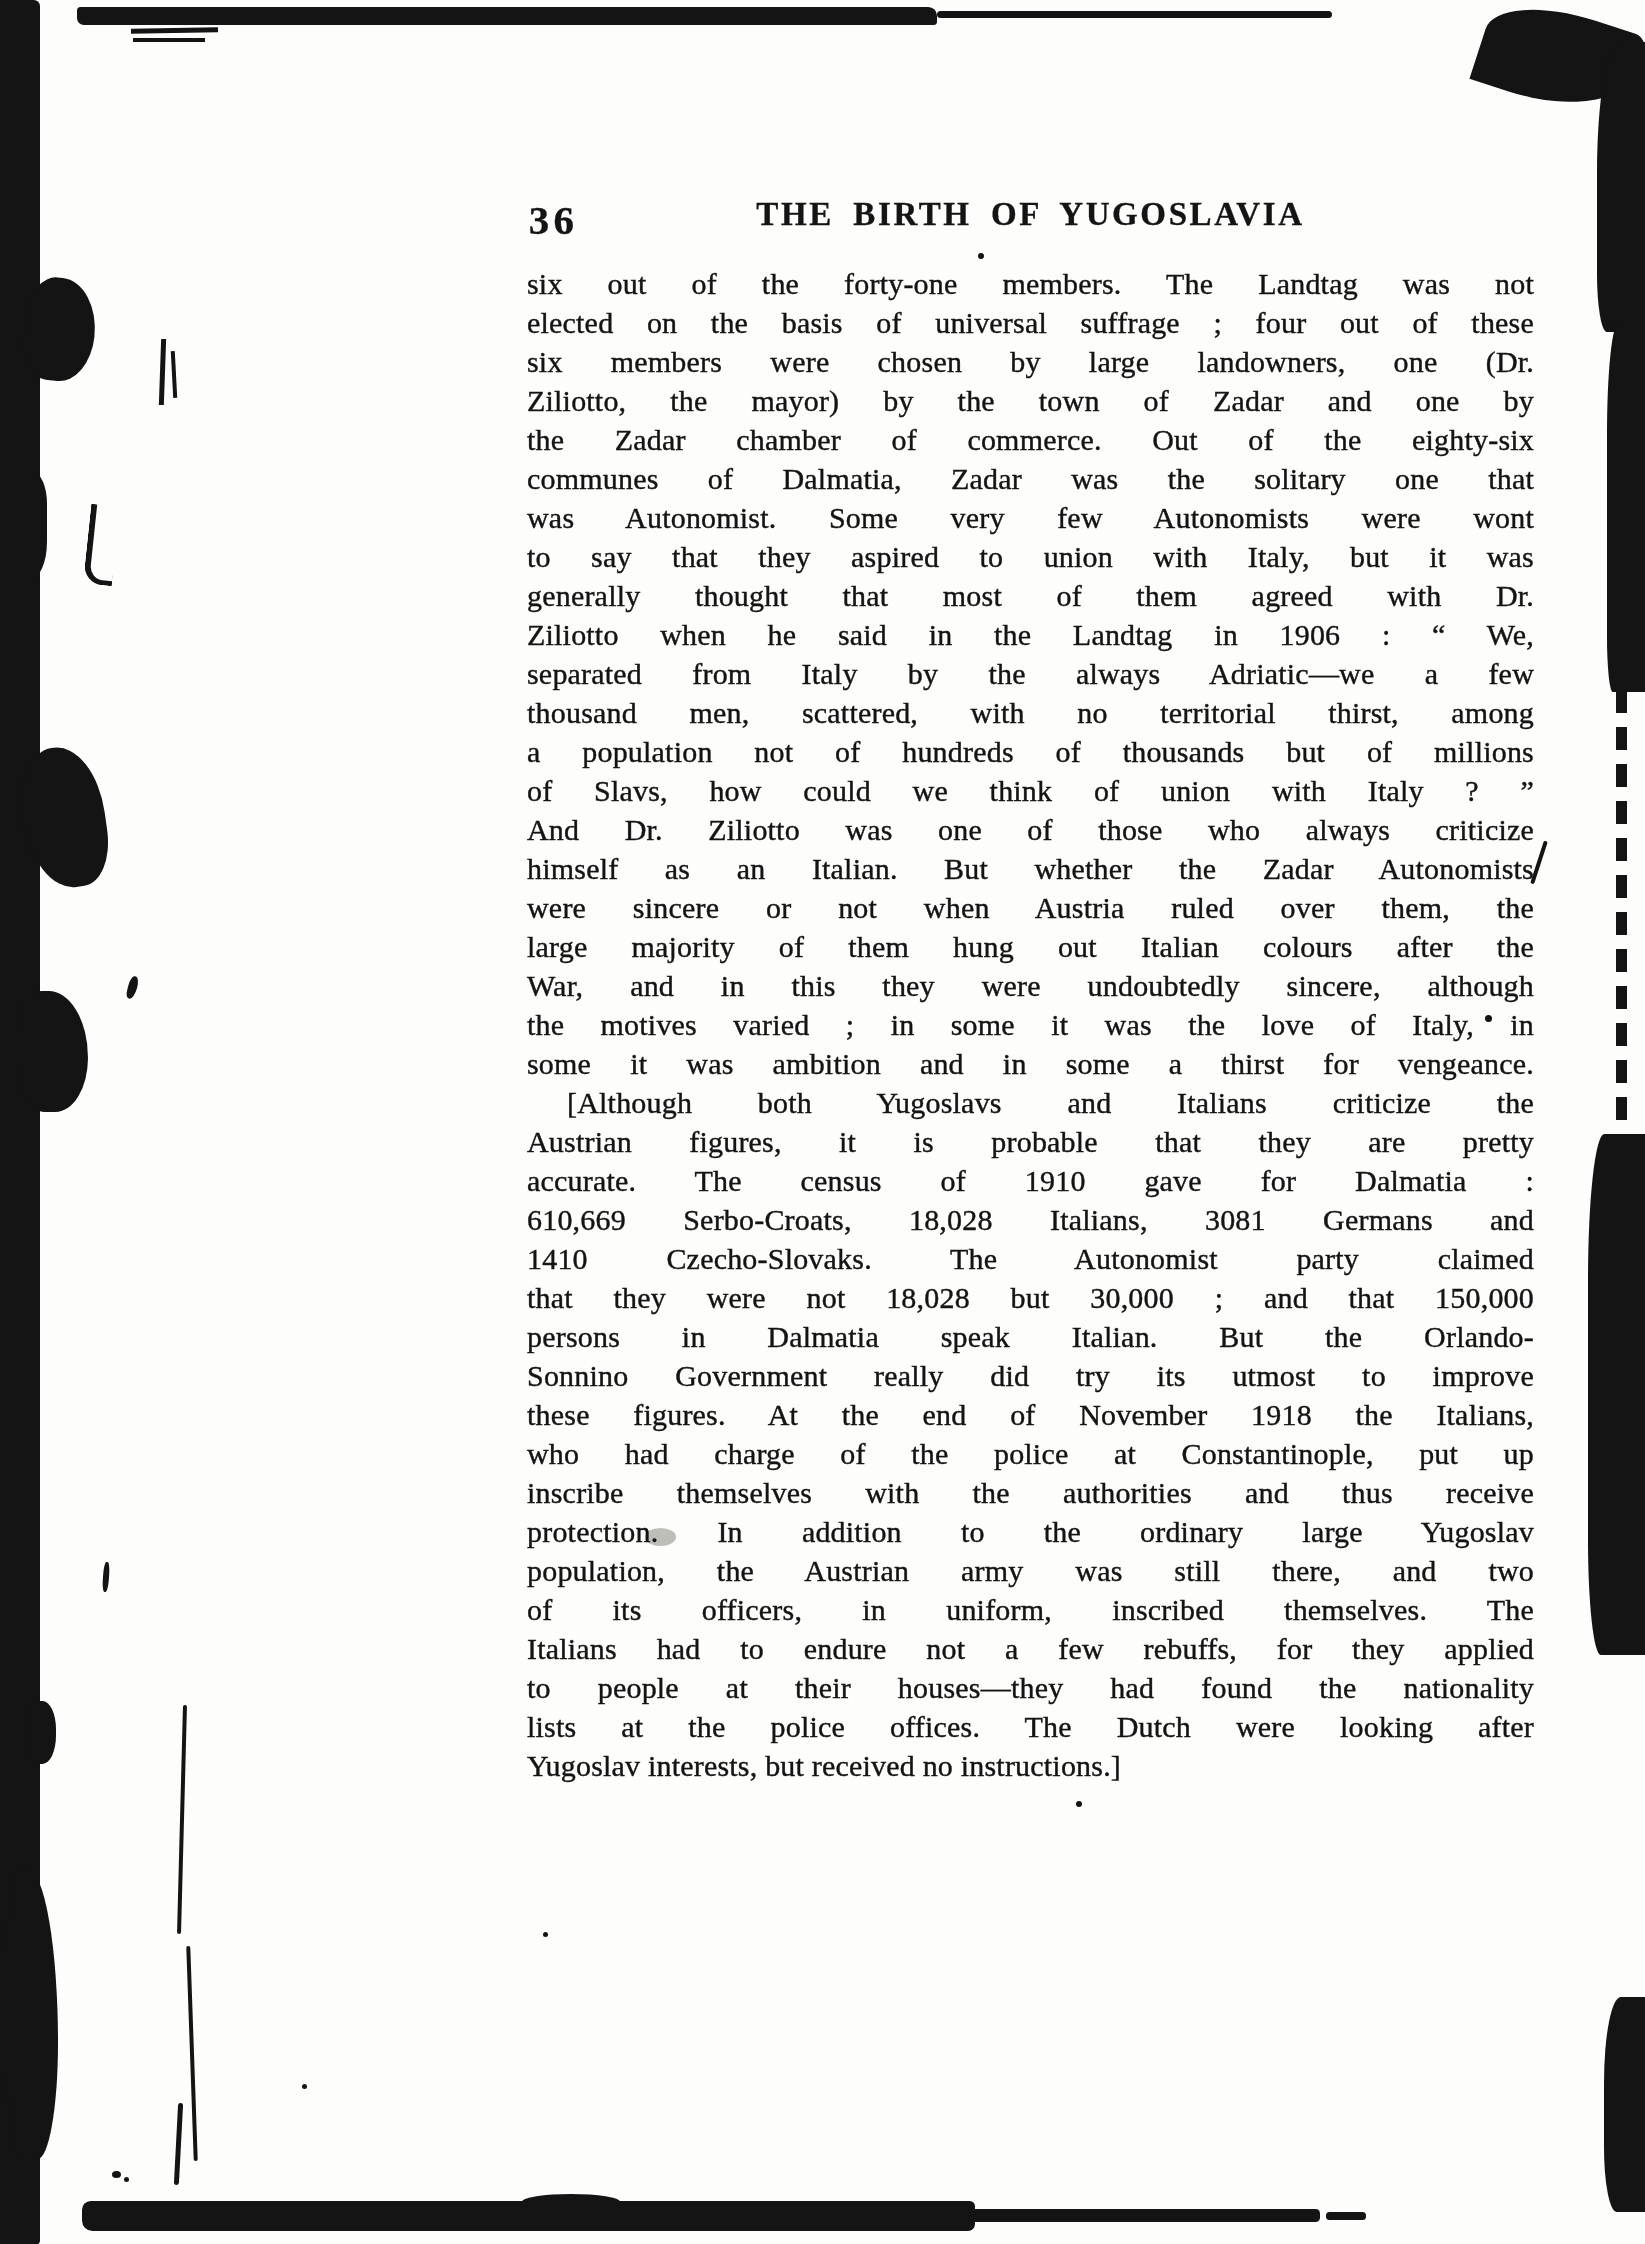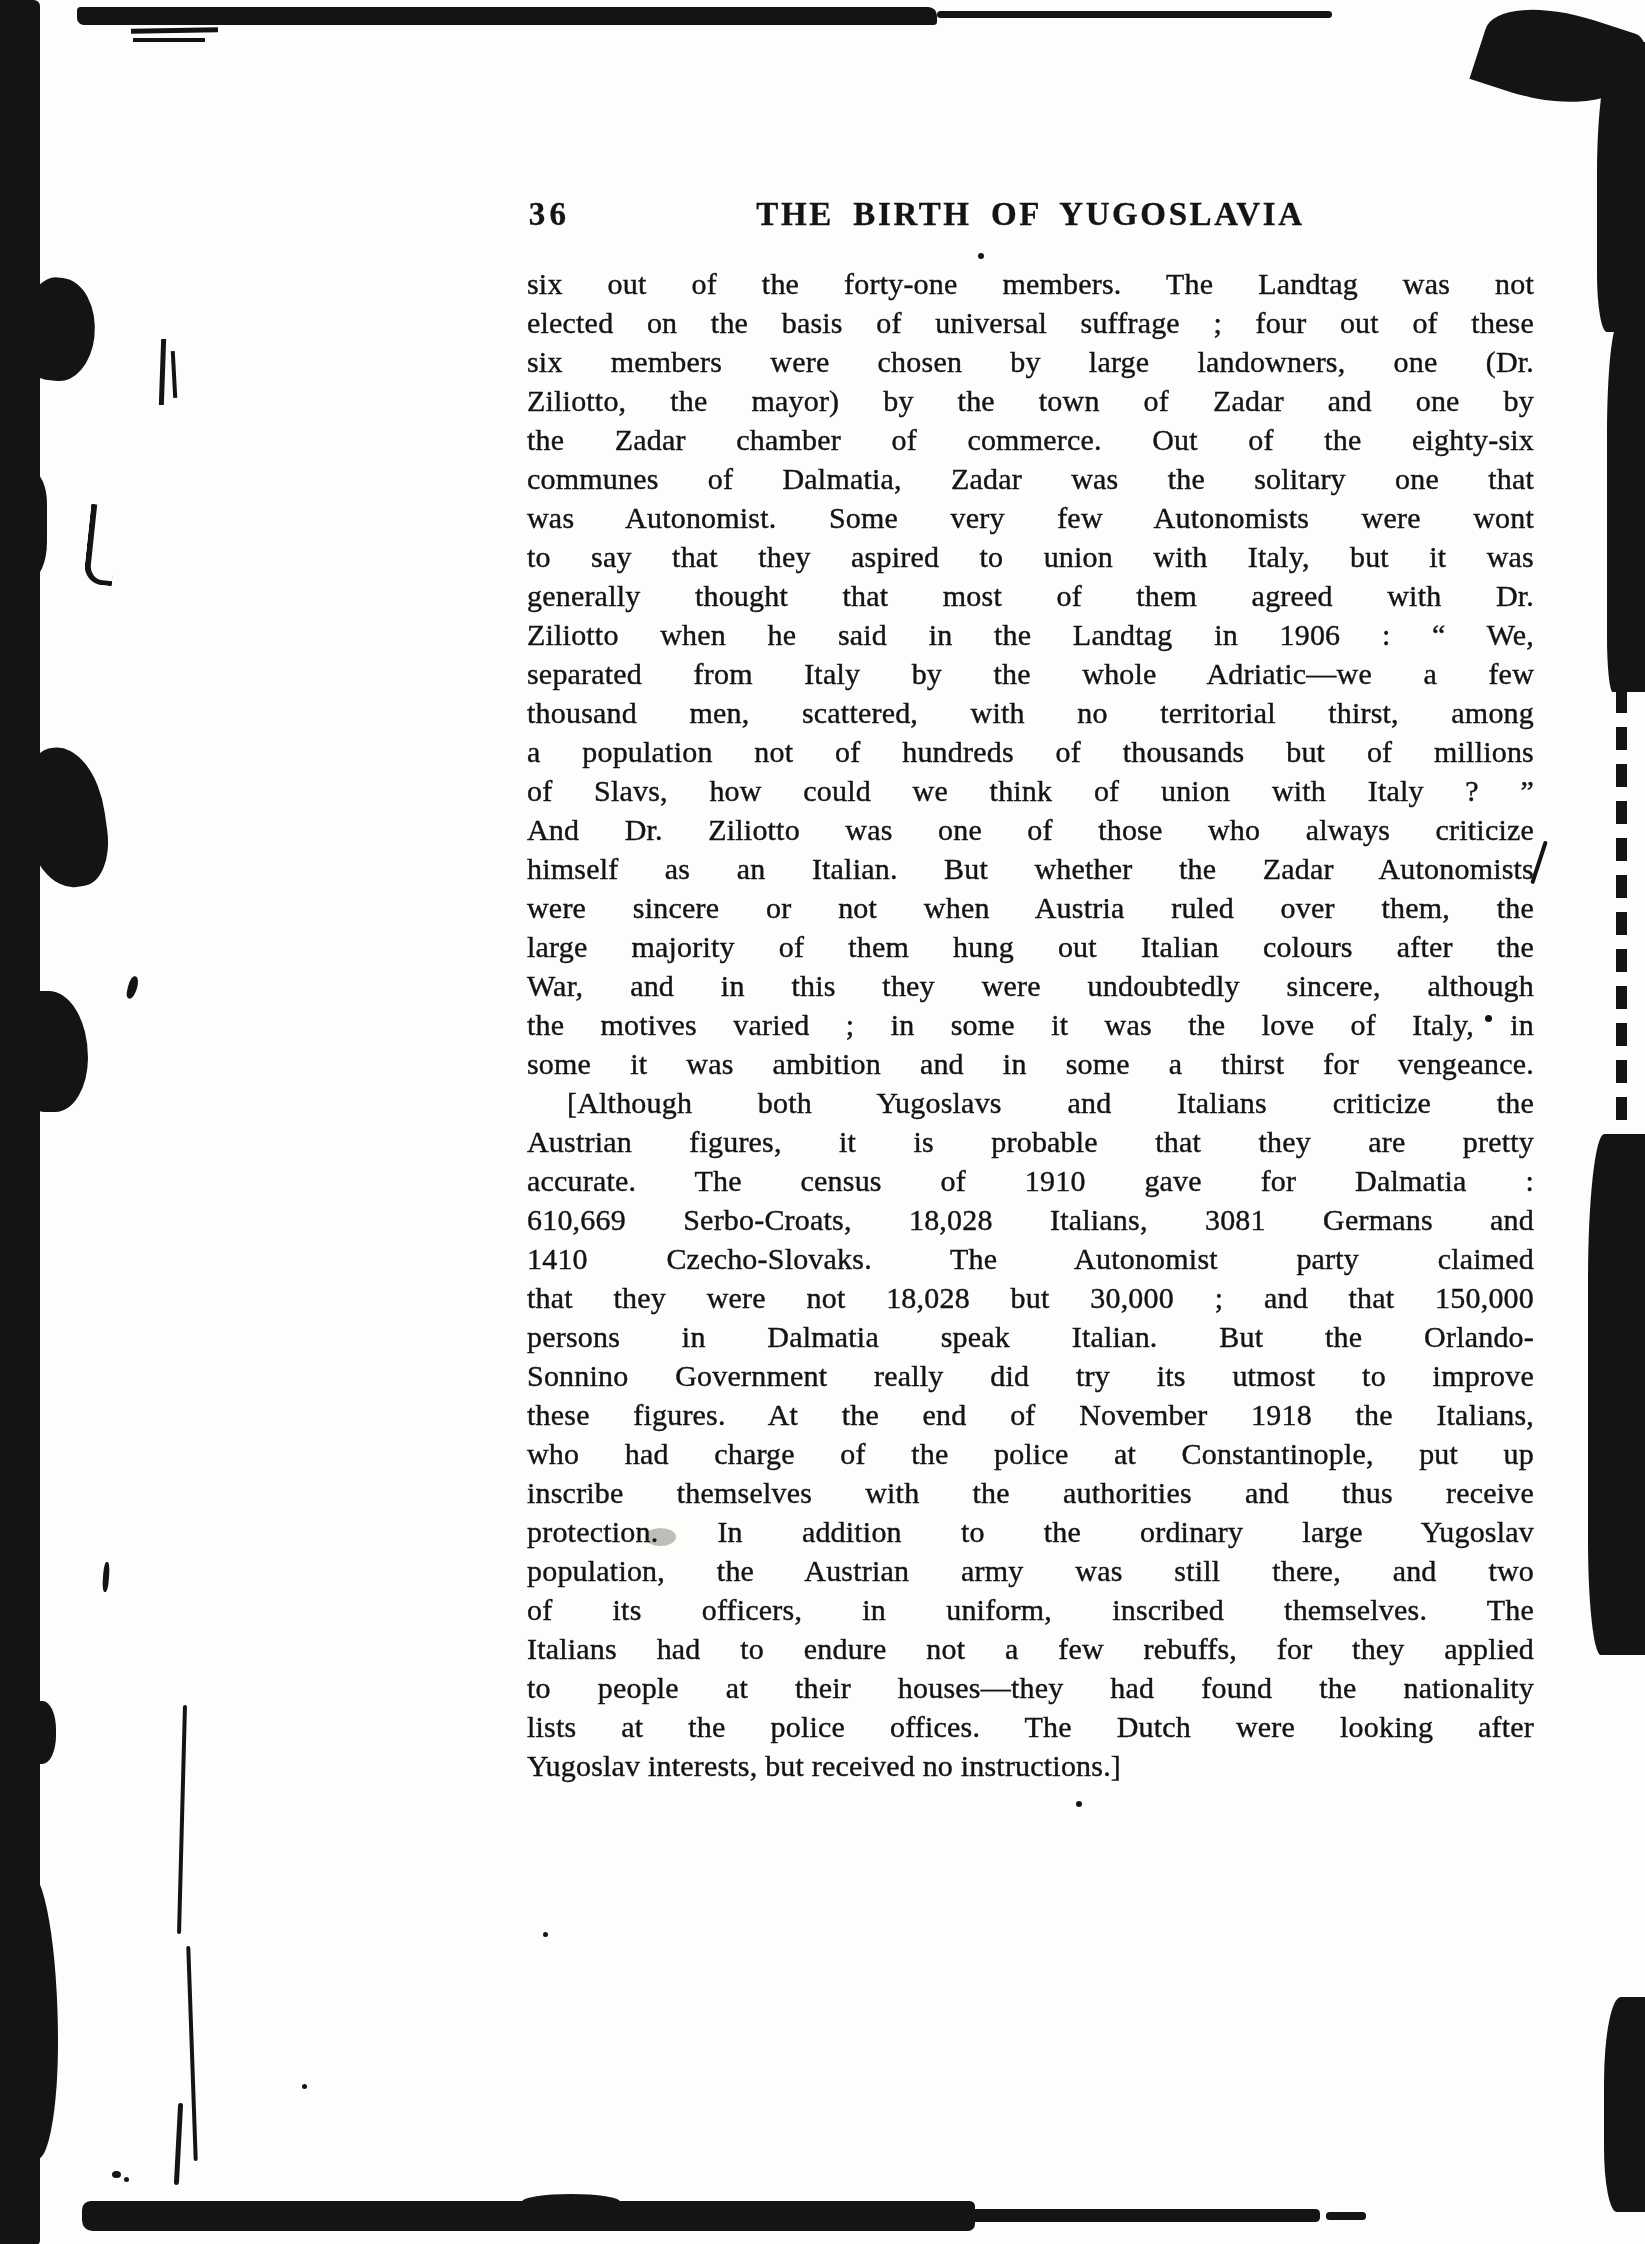--- a/index.html
+++ b/index.html
@@ -52,21 +52,21 @@
   .bar-bottom2{left:971px;top:2209px;width:349px;height:13px;border-radius:4.4px;}
   .bar-bottom3{left:1326px;top:2212px;width:40px;height:7.9px;border-radius:3.5px;}
   .bump{left:522px;top:2194px;width:98px;height:15.7px;border-radius:50% 50% 0 0;}
   .dot1{left:1076px;top:1801px;width:6.1px;height:6.1px;border-radius:50%;}
   .dot2{left:543px;top:1932px;width:5.2px;height:5.2px;border-radius:50%;}
   .dot3{left:302px;top:2084px;width:5.2px;height:5.2px;border-radius:50%;}
   .smudge{left:645px;top:1528px;width:31px;height:17.5px;border-radius:50%;
           background:#8b8b84;opacity:.55;}
   
   .header{position:absolute;left:527px;top:196px;width:1007px;height:40px;}
-  .page-num{position:absolute;left:1.7px;top:0;font-size:33px;font-weight:bold;
+  .page-num{position:absolute;left:1.7px;top:0;font-size:41px;font-weight:bold;
             letter-spacing:4.4px;-webkit-text-stroke:0.3px var(--ink,#161616);}
   .title{position:absolute;left:0;top:0;width:100%;text-align:center;font-size:33px;
          font-weight:bold;letter-spacing:2.6px;word-spacing:8.7px;
          -webkit-text-stroke:0.3px var(--ink,#161616);}
   .body-text{position:absolute;left:527px;top:264px;width:1007px;}
   .line{
     height:39px;line-height:39px;font-size:30px;letter-spacing:0.2px;
     text-align:justify;text-align-last:justify;text-justify:inter-word;
     white-space:normal;font-family:Liberation Serif, serif;-webkit-text-stroke:0.4px var(--ink,#161616);
   }
@@ -128,21 +128,21 @@
       <div class="line">six out of the forty-one members.  The Landtag was not</div>
       <div class="line">elected on the basis of universal suffrage ;  four out of these</div>
       <div class="line">six members were chosen by large landowners, one (Dr.</div>
       <div class="line">Ziliotto, the mayor) by the town of Zadar and one by</div>
       <div class="line">the Zadar chamber of commerce.  Out of the eighty-six</div>
       <div class="line">communes of Dalmatia, Zadar was the solitary one that</div>
       <div class="line">was Autonomist.  Some very few Autonomists were wont</div>
       <div class="line">to say that they aspired to union with Italy, but it was</div>
       <div class="line">generally thought that most of them agreed with Dr.</div>
       <div class="line">Ziliotto when he said in the Landtag in 1906 :  “ We,</div>
-      <div class="line">separated from Italy by the whole Adriatic—we a few</div>
+      <div class="line">separated from Italy by the always Adriatic—we a few</div>
       <div class="line">thousand men, scattered, with no territorial thirst, among</div>
       <div class="line">a population not of hundreds of thousands but of millions</div>
       <div class="line">of Slavs, how could we think of union with Italy ? ”</div>
       <div class="line">And Dr. Ziliotto was one of those who always criticize</div>
       <div class="line">himself as an Italian.  But whether the Zadar Autonomists</div>
       <div class="line">were sincere or not when Austria ruled over them, the</div>
       <div class="line">large majority of them hung out Italian colours after the</div>
       <div class="line">War, and in this they were undoubtedly sincere, although</div>
       <div class="line">the motives varied ;  in some it was the love of Italy, in</div>
       <div class="line">some it was ambition and in some a thirst for vengeance.</div>

